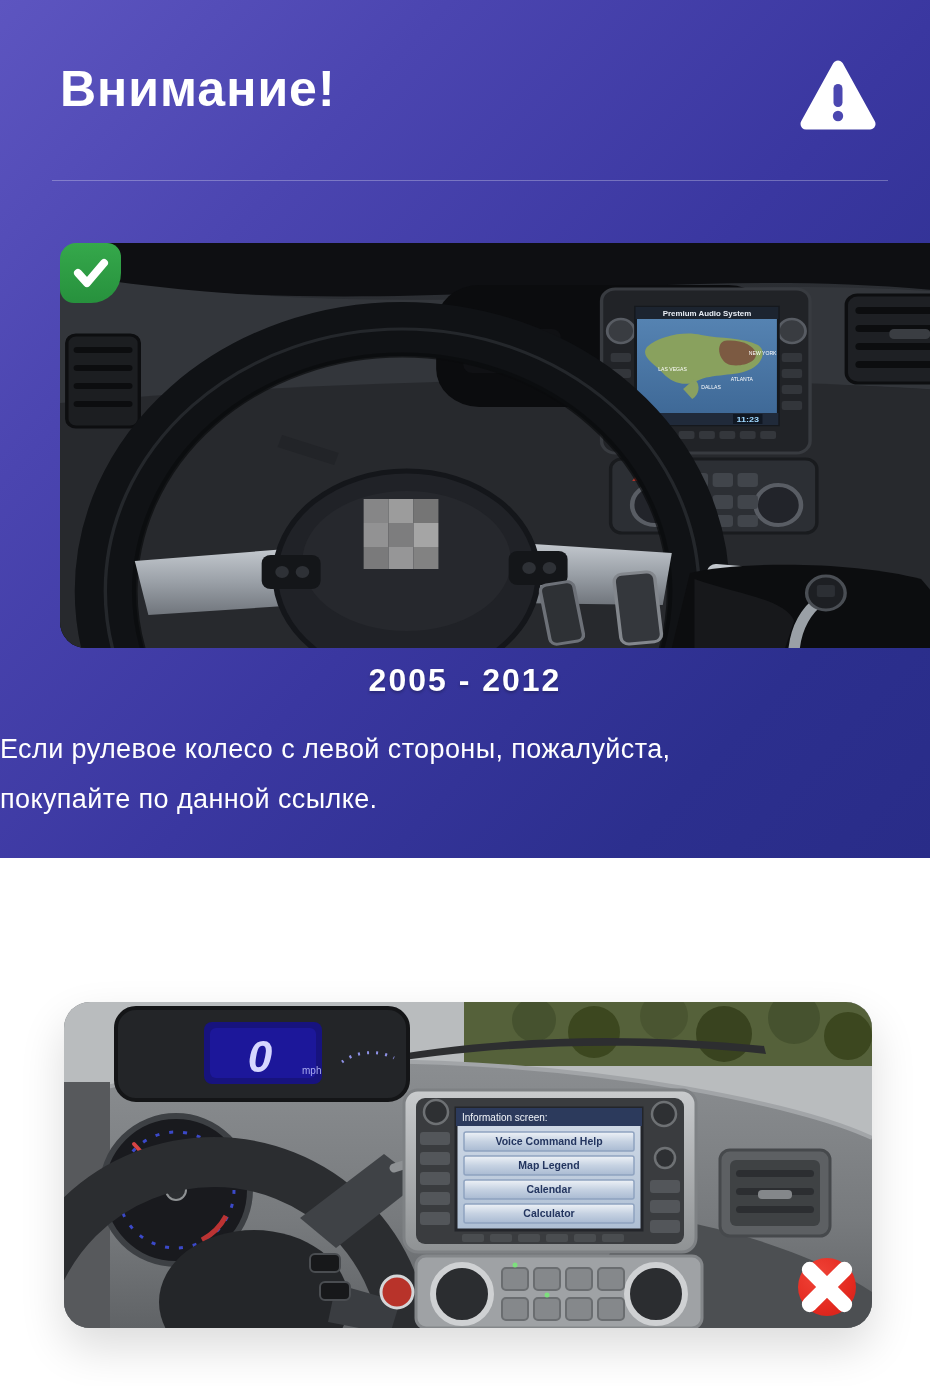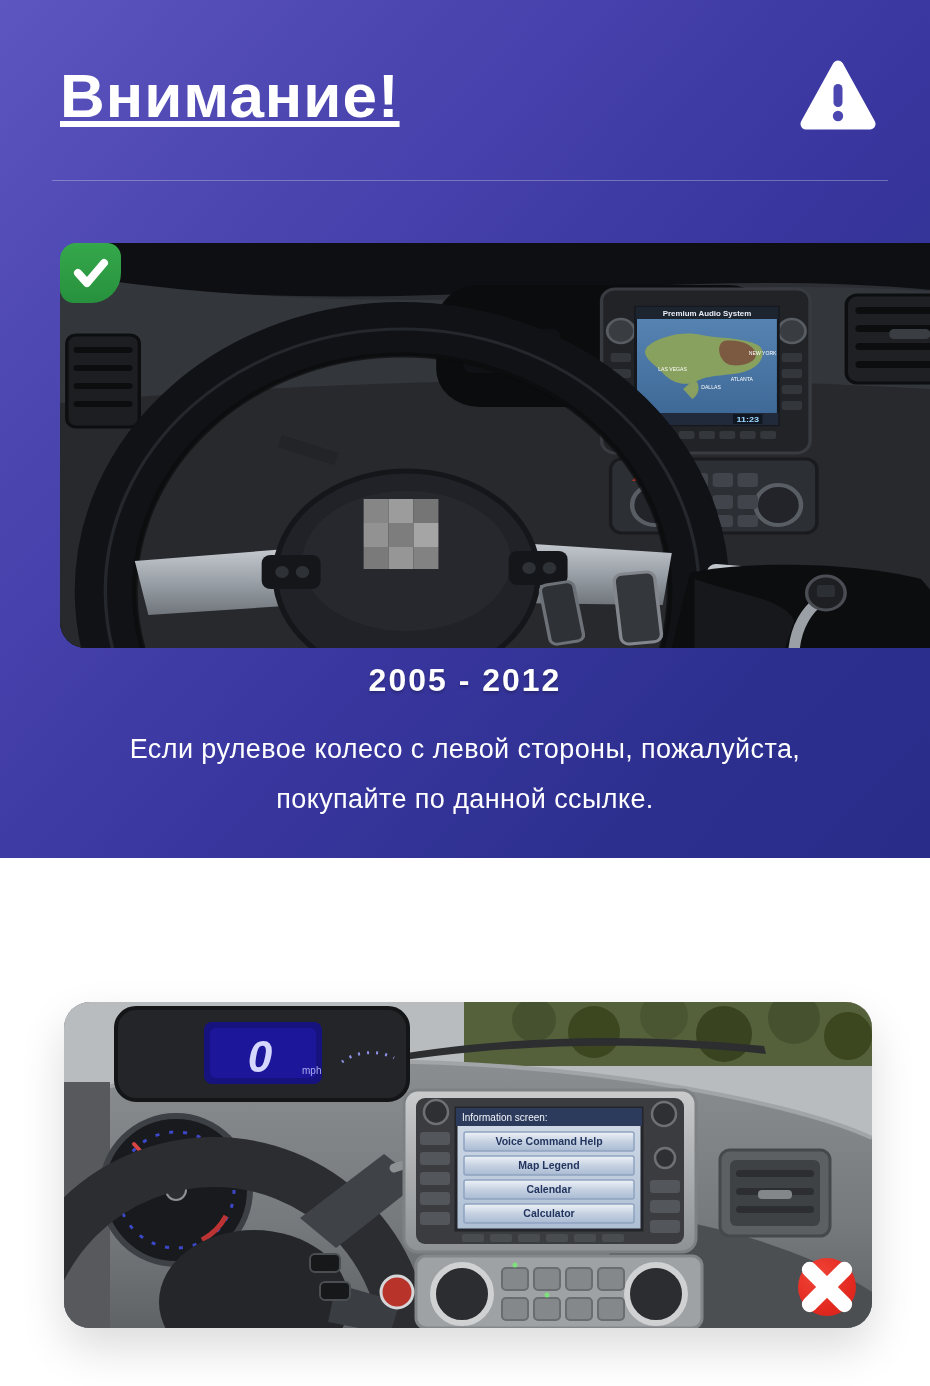--- a/index.html
+++ b/index.html
@@ -3,41 +3,41 @@
 <meta charset="utf-8">
 <style>
   html,body{margin:0;padding:0;background:#ffffff;}
   *{box-sizing:border-box;}
   body{font-family:"Liberation Sans","DejaVu Sans",sans-serif;}
   .page{position:relative;width:930px;height:1386px;margin:0 auto;overflow:hidden;background:#fff;}
 
   
   .hero{position:absolute;left:0;top:0;width:930px;height:858px;
         background:linear-gradient(133deg,#5d55c0 0%,#4b45b0 26%,#3a37a0 55%,#2c2f8e 82%,#292c88 100%);}
-  .hero-title{position:absolute;left:60px;top:60px;font-size:62px;font-weight:bold;color:#ffffff;letter-spacing:1px;text-decoration:underline;}
+  .hero-title{position:absolute;left:60px;top:60px;font-size:50px;font-weight:bold;color:#ffffff;letter-spacing:1px;}
   .warn-tri{position:absolute;left:800px;top:60px;width:76px;height:74px;}
   .hero-divider{position:absolute;left:52px;top:180px;width:836px;height:1px;background:rgba(255,255,255,.28);}
 
   .photo-card{position:absolute;border-radius:26px;overflow:hidden;background:#17181b;}
   .photo1{left:60px;top:243px;width:920px;height:405px;}
   .photo2{left:64px;top:1002px;width:808px;height:326px;background:#6f7276;box-shadow:0 20px 45px rgba(0,0,0,.14);}
   .photo-card svg{display:block;width:100%;height:100%;}
 
   .badge-ok{position:absolute;left:60px;top:243px;width:61px;height:60px;
             border-radius:16px 14px 30px 14px;
             background:linear-gradient(180deg,#35a84b 0%,#27913d 100%);
             display:flex;align-items:center;justify-content:center;z-index:3;}
   .badge-no{position:absolute;left:734px;top:256px;width:58px;height:58px;border-radius:50%;
             background:radial-gradient(circle at 35% 30%,#f04438 0%,#e42a20 60%,#cf1f18 100%);
             display:flex;align-items:center;justify-content:center;z-index:3;}
 
   .years{position:absolute;left:0;top:662px;width:930px;text-align:center;
          font-size:32px;font-weight:bold;color:#ffffff;letter-spacing:2px;
          text-shadow:0 2px 3px rgba(0,0,0,.25);}
-  .hero-sub{position:absolute;left:0;top:724px;width:930px;text-align:center;
+  .hero-sub{position:absolute;left:0;top:724px;width:930px;
             font-size:27px;line-height:50px;color:#ffffff;letter-spacing:.4px;}
 
   
   .warn-block{position:absolute;left:57px;top:872px;width:860px;color:#111;}
   .warn-line{font-size:31px;font-weight:bold;line-height:45px;white-space:nowrap;
              letter-spacing:-.4px;transform:scaleX(.92);transform-origin:0 50%;}
 </style>
 </head>
 <body>
 

